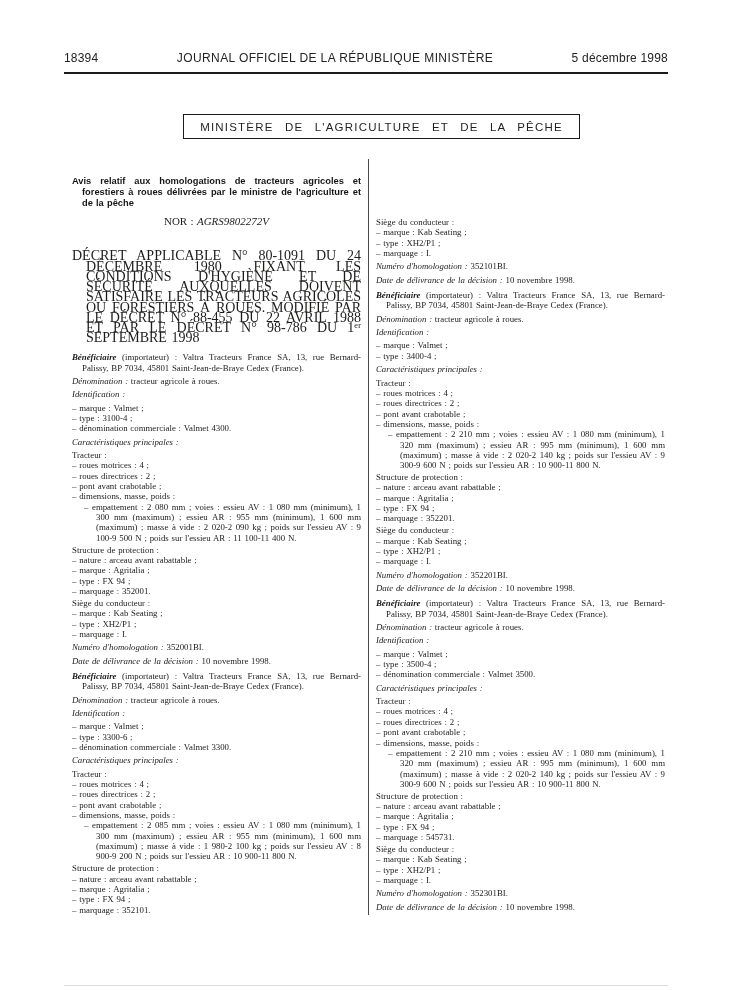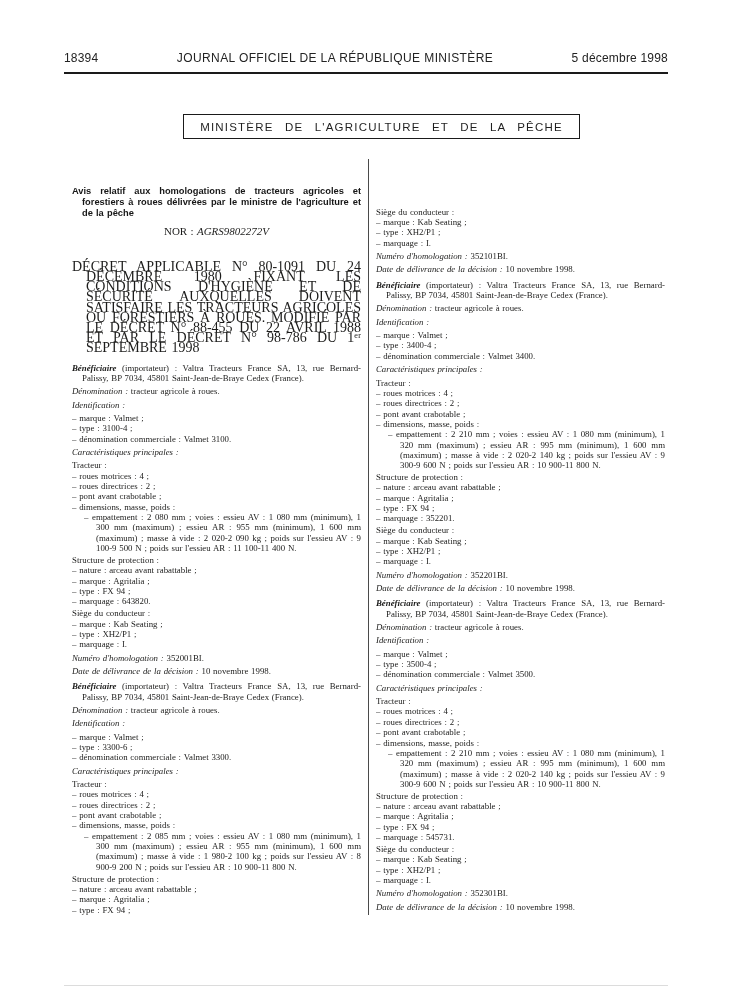--- a/index.html
+++ b/index.html
@@ -83,33 +83,33 @@
   <div class="columns">
     <div class="col" id="col-left">
         <p class="p-heading"><span class="val">Avis relatif aux homologations de tracteurs agricoles et forestiers à roues délivrées par le ministre de l'agriculture et de la pêche</span></p>
         <p class="p-nor"><span class="lead">NOR : </span><span class="val">AGRS9802272V</span></p>
         <p class="p-decret"><span class="val">DÉCRET APPLICABLE N° 80-1091 DU 24 DÉCEMBRE 1980 FIXANT LES CONDITIONS D'HYGIÈNE ET DE SÉCURITÉ AUXQUELLES DOIVENT SATISFAIRE LES TRACTEURS AGRICOLES OU FORESTIERS À ROUES. MODIFIÉ PAR LE DÉCRET N° 88-455 DU 22 AVRIL 1988 ET PAR LE DÉCRET N° 98-786 DU 1ᵉʳ SEPTEMBRE 1998</span></p>
         <p class="p-benef"><span class="lead">Bénéficiaire</span><span class="val"> (importateur) : Valtra Tracteurs France SA, 13, rue Bernard-Palissy, BP 7034, 45801 Saint-Jean-de-Braye Cedex (France).</span></p>
         <p class="p-ital"><span class="lead">Dénomination :</span><span class="val"> tracteur agricole à roues.</span></p>
         <p class="p-ital"><span class="lead">Identification :</span><span class="val"></span></p>
         <p class="p-dash"><span class="val">– marque : Valmet ;</span></p>
         <p class="p-dash"><span class="val">– type : 3100-4 ;</span></p>
-        <p class="p-dash"><span class="val">– dénomination commerciale : Valmet 3100.</span></p>
+        <p class="p-dash"><span class="val">– dénomination commerciale : Valmet 4300.</span></p>
         <p class="p-ital"><span class="lead">Caractéristiques principales :</span><span class="val"></span></p>
         <p class="p-plain"><span class="val">Tracteur :</span></p>
         <p class="p-dash"><span class="val">– roues motrices : 4 ;</span></p>
         <p class="p-dash"><span class="val">– roues directrices : 2 ;</span></p>
         <p class="p-dash"><span class="val">– pont avant crabotable ;</span></p>
         <p class="p-dash"><span class="val">– dimensions, masse, poids :</span></p>
         <p class="p-dash2"><span class="val">– empattement : 2 080 mm ; voies : essieu AV : 1 080 mm (minimum), 1 300 mm (maximum) ; essieu AR : 955 mm (minimum), 1 600 mm (maximum) ; masse à vide : 2 020-2 090 kg ; poids sur l'essieu AV : 9 100-9 500 N ; poids sur l'essieu AR : 11 100-11 400 N.</span></p>
         <p class="p-plain"><span class="val">Structure de protection :</span></p>
         <p class="p-dash"><span class="val">– nature : arceau avant rabattable ;</span></p>
         <p class="p-dash"><span class="val">– marque : Agritalia ;</span></p>
         <p class="p-dash"><span class="val">– type : FX 94 ;</span></p>
-        <p class="p-dash"><span class="val">– marquage : 643820.</span></p>
+        <p class="p-dash"><span class="val">– marquage : 352001.</span></p>
         <p class="p-plain"><span class="val">Siège du conducteur :</span></p>
         <p class="p-dash"><span class="val">– marque : Kab Seating ;</span></p>
         <p class="p-dash"><span class="val">– type : XH2/P1 ;</span></p>
         <p class="p-dash"><span class="val">– marquage : I.</span></p>
         <p class="p-ital"><span class="lead">Numéro d'homologation :</span><span class="val"> 352001BI.</span></p>
         <p class="p-ital"><span class="lead">Date de délivrance de la décision :</span><span class="val"> 10 novembre 1998.</span></p>
         <p class="p-benef"><span class="lead">Bénéficiaire</span><span class="val"> (importateur) : Valtra Tracteurs France SA, 13, rue Bernard-Palissy, BP 7034, 45801 Saint-Jean-de-Braye Cedex (France).</span></p>
         <p class="p-ital"><span class="lead">Dénomination :</span><span class="val"> tracteur agricole à roues.</span></p>
         <p class="p-ital"><span class="lead">Identification :</span><span class="val"></span></p>
         <p class="p-dash"><span class="val">– marque : Valmet ;</span></p>
@@ -119,35 +119,35 @@
         <p class="p-plain"><span class="val">Tracteur :</span></p>
         <p class="p-dash"><span class="val">– roues motrices : 4 ;</span></p>
         <p class="p-dash"><span class="val">– roues directrices : 2 ;</span></p>
         <p class="p-dash"><span class="val">– pont avant crabotable ;</span></p>
         <p class="p-dash"><span class="val">– dimensions, masse, poids :</span></p>
         <p class="p-dash2"><span class="val">– empattement : 2 085 mm ; voies : essieu AV : 1 080 mm (minimum), 1 300 mm (maximum) ; essieu AR : 955 mm (minimum), 1 600 mm (maximum) ; masse à vide : 1 980-2 100 kg ; poids sur l'essieu AV : 8 900-9 200 N ; poids sur l'essieu AR : 10 900-11 800 N.</span></p>
         <p class="p-plain"><span class="val">Structure de protection :</span></p>
         <p class="p-dash"><span class="val">– nature : arceau avant rabattable ;</span></p>
         <p class="p-dash"><span class="val">– marque : Agritalia ;</span></p>
         <p class="p-dash"><span class="val">– type : FX 94 ;</span></p>
+        <p class="p-dash"><span class="val">– marquage : 352101.</span></p>
       </div>
     <div class="col-divider"></div>
     <div class="col" id="col-right">
         <p class="p-plain"><span class="val">Siège du conducteur :</span></p>
         <p class="p-dash"><span class="val">– marque : Kab Seating ;</span></p>
         <p class="p-dash"><span class="val">– type : XH2/P1 ;</span></p>
         <p class="p-dash"><span class="val">– marquage : I.</span></p>
         <p class="p-ital"><span class="lead">Numéro d'homologation :</span><span class="val"> 352101BI.</span></p>
         <p class="p-ital"><span class="lead">Date de délivrance de la décision :</span><span class="val"> 10 novembre 1998.</span></p>
         <p class="p-benef"><span class="lead">Bénéficiaire</span><span class="val"> (importateur) : Valtra Tracteurs France SA, 13, rue Bernard-Palissy, BP 7034, 45801 Saint-Jean-de-Braye Cedex (France).</span></p>
         <p class="p-ital"><span class="lead">Dénomination :</span><span class="val"> tracteur agricole à roues.</span></p>
         <p class="p-ital"><span class="lead">Identification :</span><span class="val"></span></p>
         <p class="p-dash"><span class="val">– marque : Valmet ;</span></p>
         <p class="p-dash"><span class="val">– type : 3400-4 ;</span></p>
-        <p class="p-dash"><span class="val">– dénomination commerciale : Valmet 3400.</span></p>
         <p class="p-ital"><span class="lead">Caractéristiques principales :</span><span class="val"></span></p>
         <p class="p-plain"><span class="val">Tracteur :</span></p>
         <p class="p-dash"><span class="val">– roues motrices : 4 ;</span></p>
         <p class="p-dash"><span class="val">– roues directrices : 2 ;</span></p>
         <p class="p-dash"><span class="val">– pont avant crabotable ;</span></p>
         <p class="p-dash"><span class="val">– dimensions, masse, poids :</span></p>
         <p class="p-dash2"><span class="val">– empattement : 2 210 mm ; voies : essieu AV : 1 080 mm (minimum), 1 320 mm (maximum) ; essieu AR : 995 mm (minimum), 1 600 mm (maximum) ; masse à vide : 2 020-2 140 kg ; poids sur l'essieu AV : 9 300-9 600 N ; poids sur l'essieu AR : 10 900-11 800 N.</span></p>
         <p class="p-plain"><span class="val">Structure de protection :</span></p>
         <p class="p-dash"><span class="val">– nature : arceau avant rabattable ;</span></p>
         <p class="p-dash"><span class="val">– marque : Agritalia ;</span></p>

